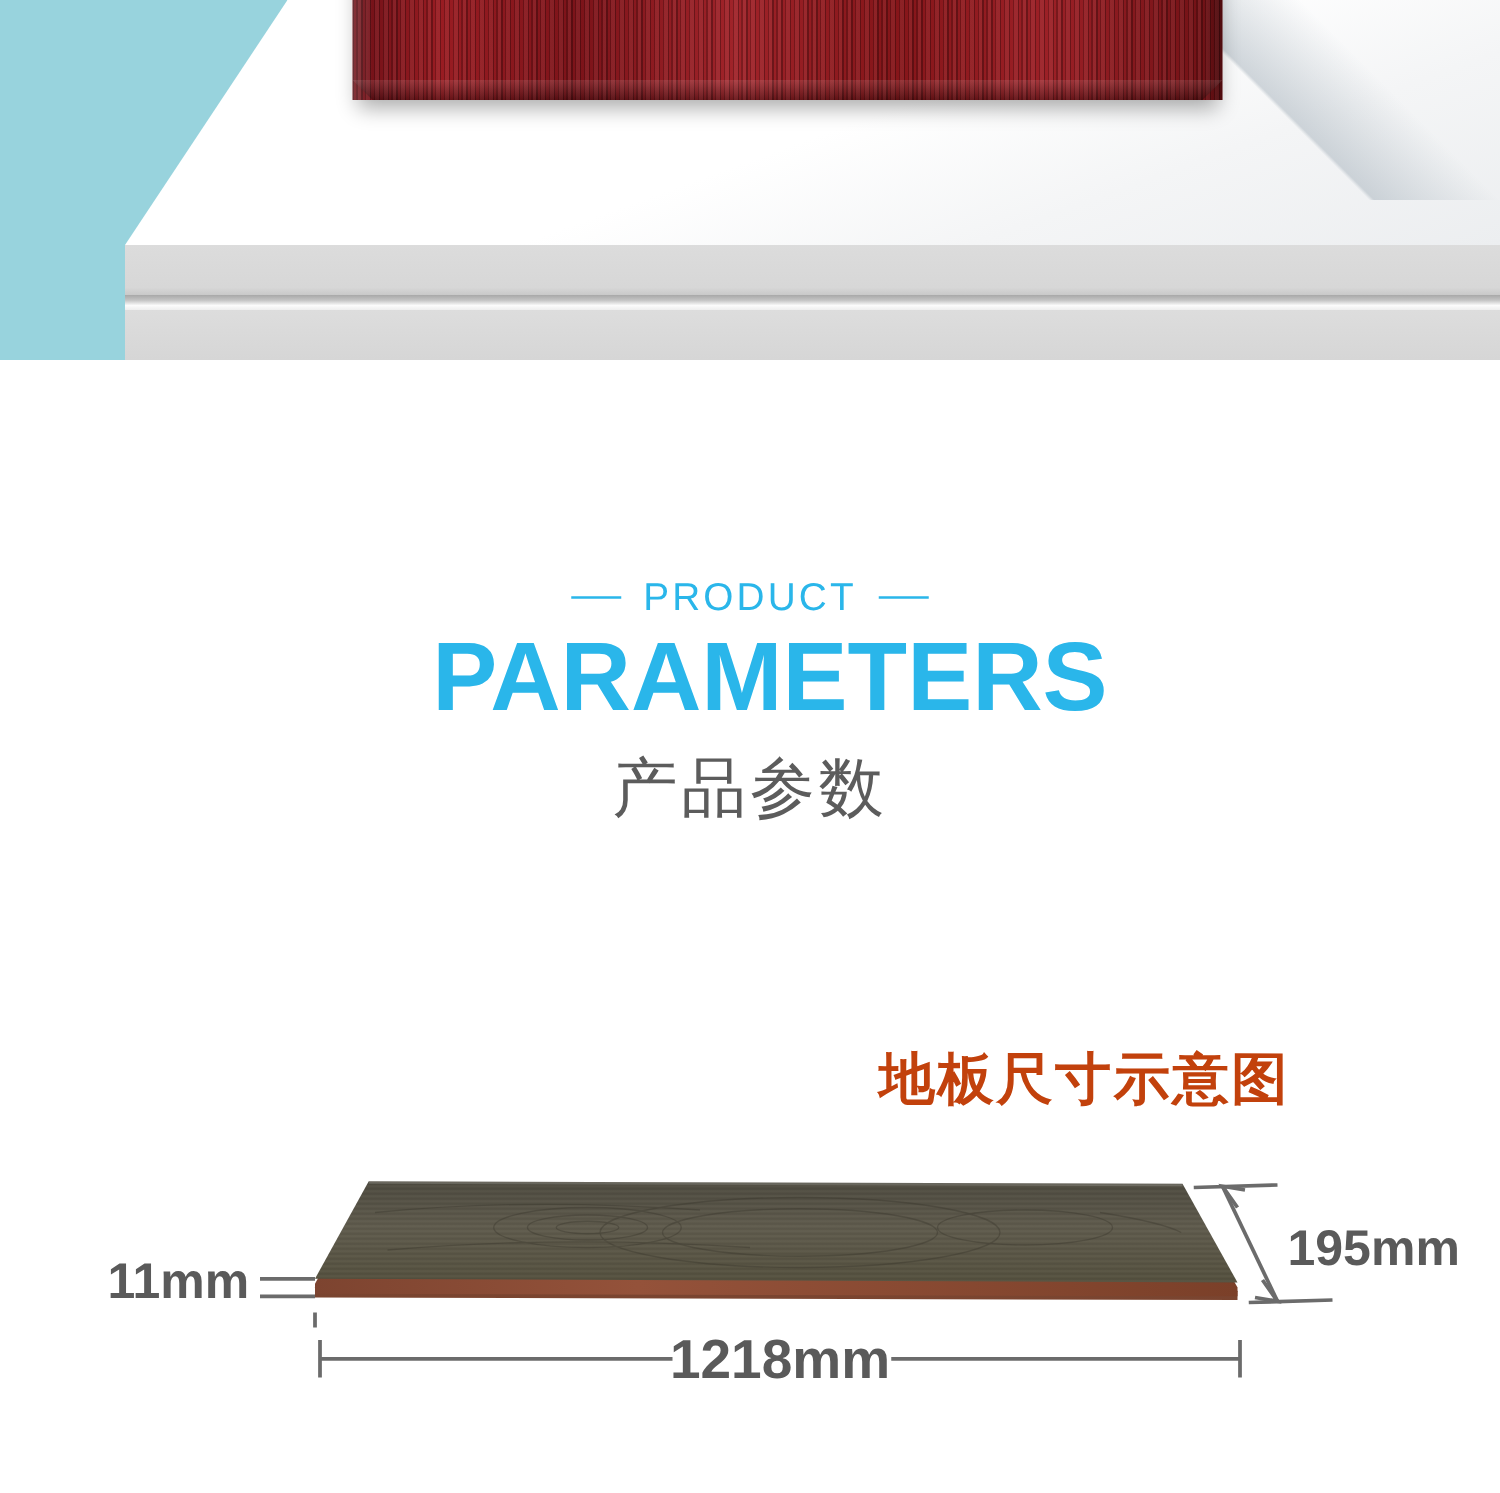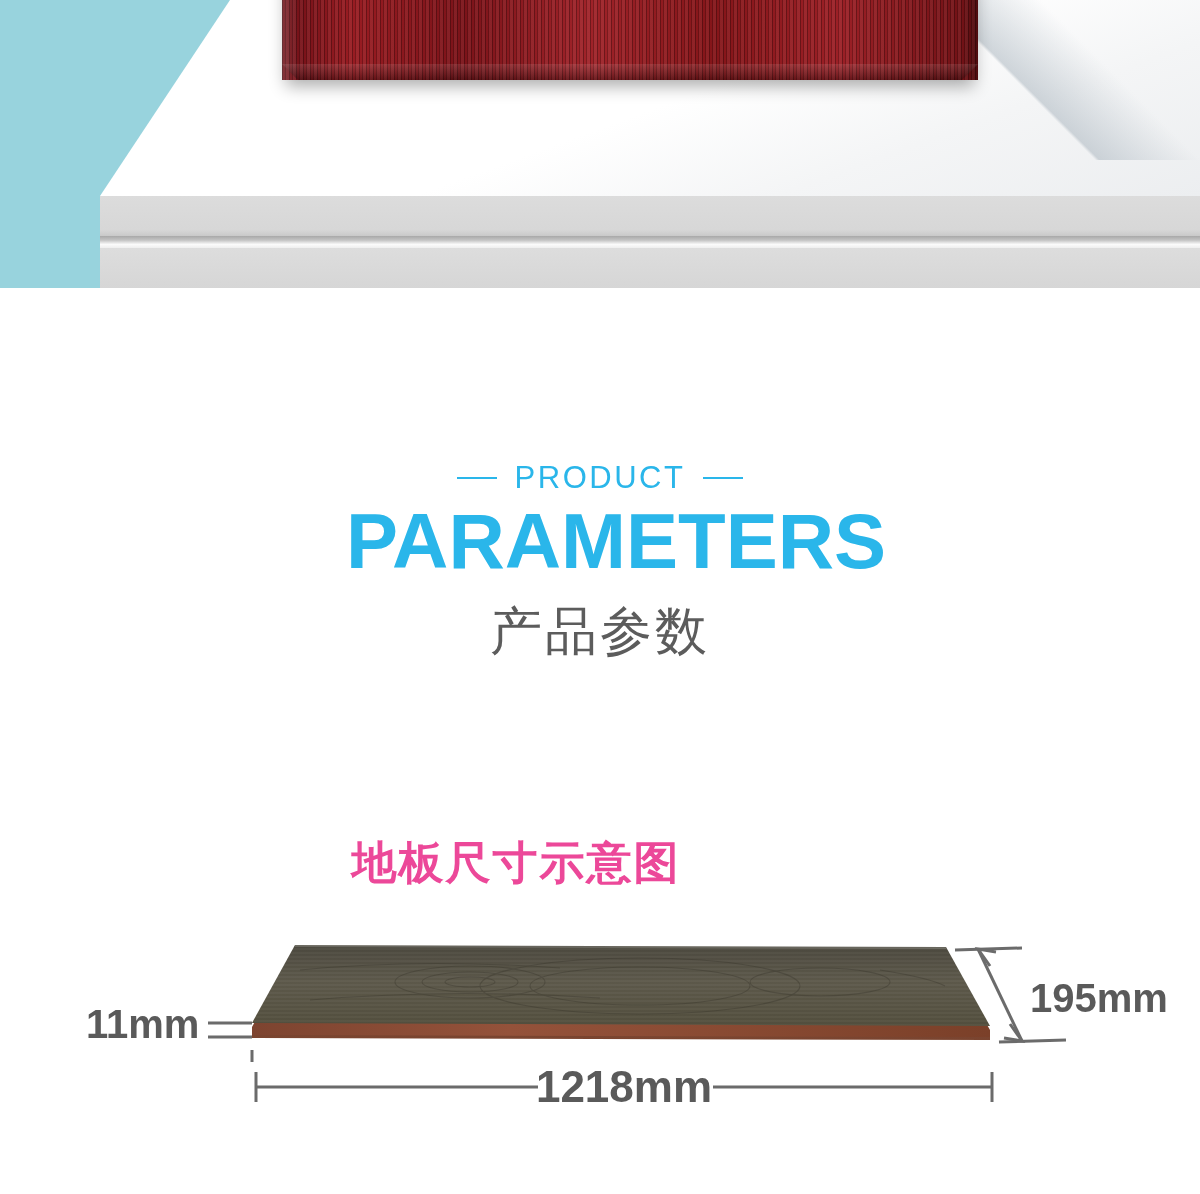--- a/index.html
+++ b/index.html
@@ -151,22 +151,22 @@
     font-weight: 400;
     letter-spacing: 3px;
     line-height: 1.1;
   }
 
   
   #diagram-title {
     position: absolute;
     left: 0; top: 833px;
     width: 1032px;
-    text-align: center;
-    color: #ec4899;
+    text-align: right;
+    color: #c2410c;
     font-size: 45px;
     font-weight: bold;
     letter-spacing: 2px;
   }
   #plank-figure {
     position: absolute;
     left: 0; top: 930px;
     width: 1100px;
     height: 200px;
   }

